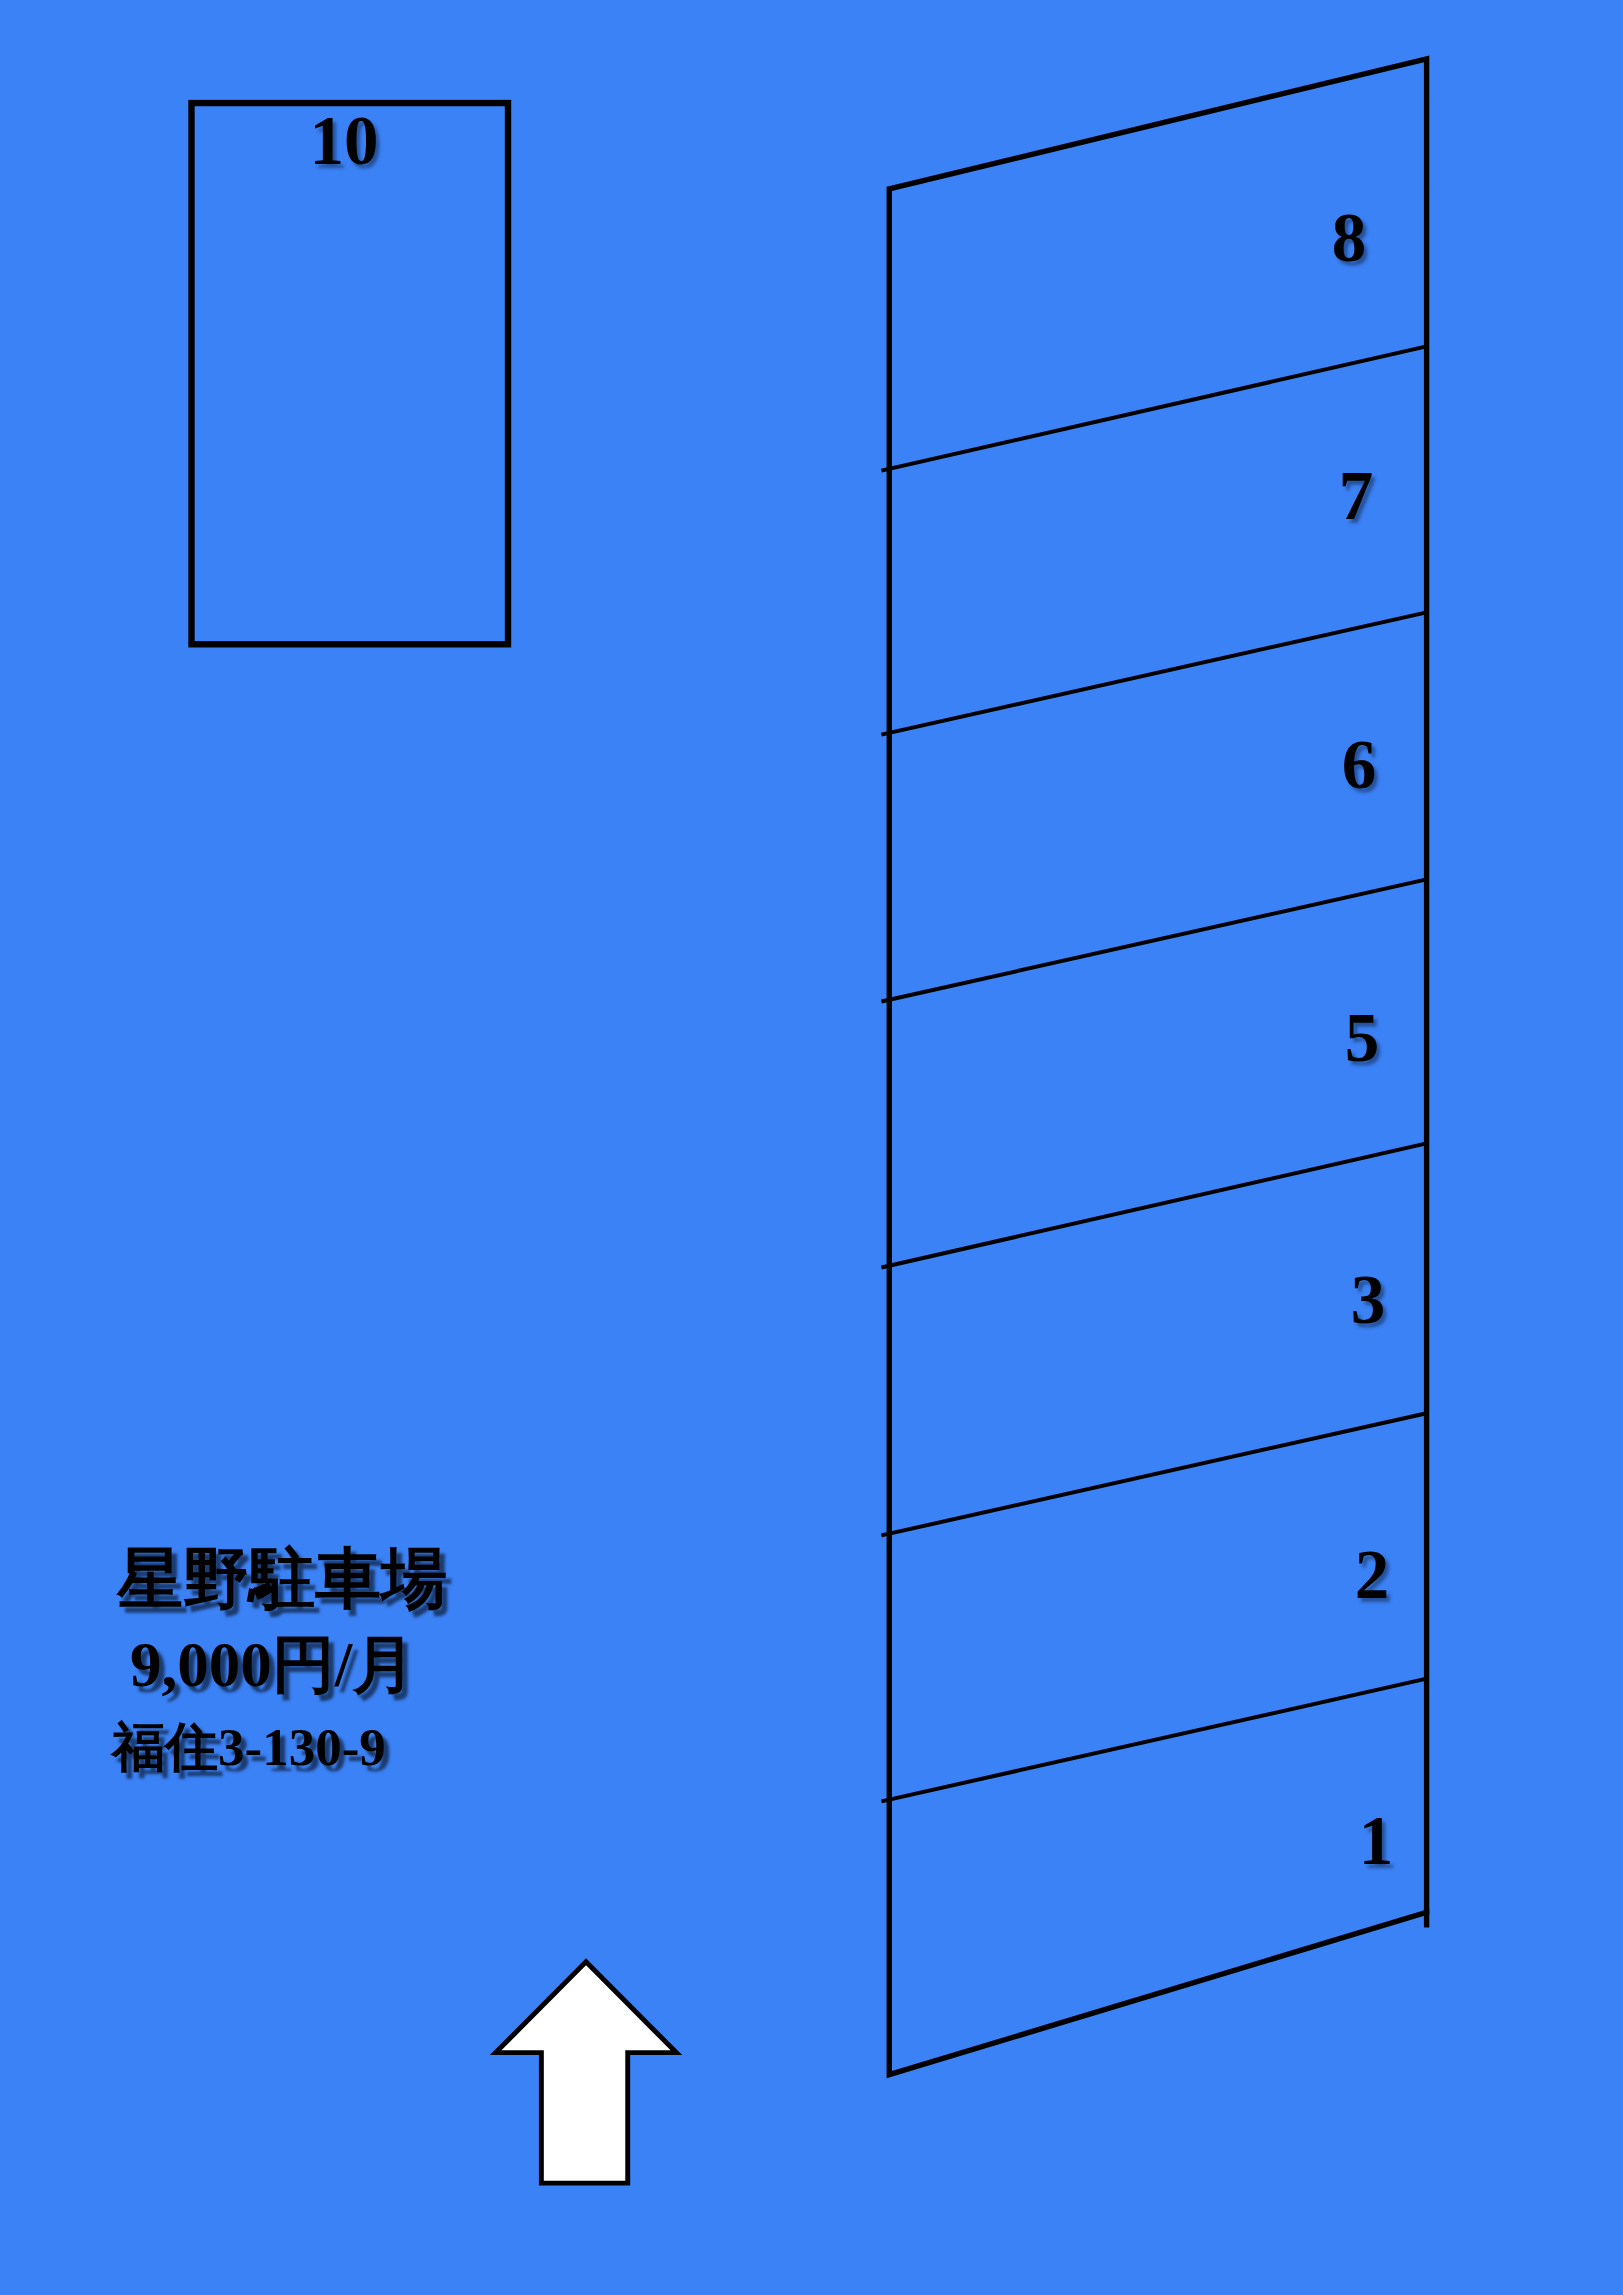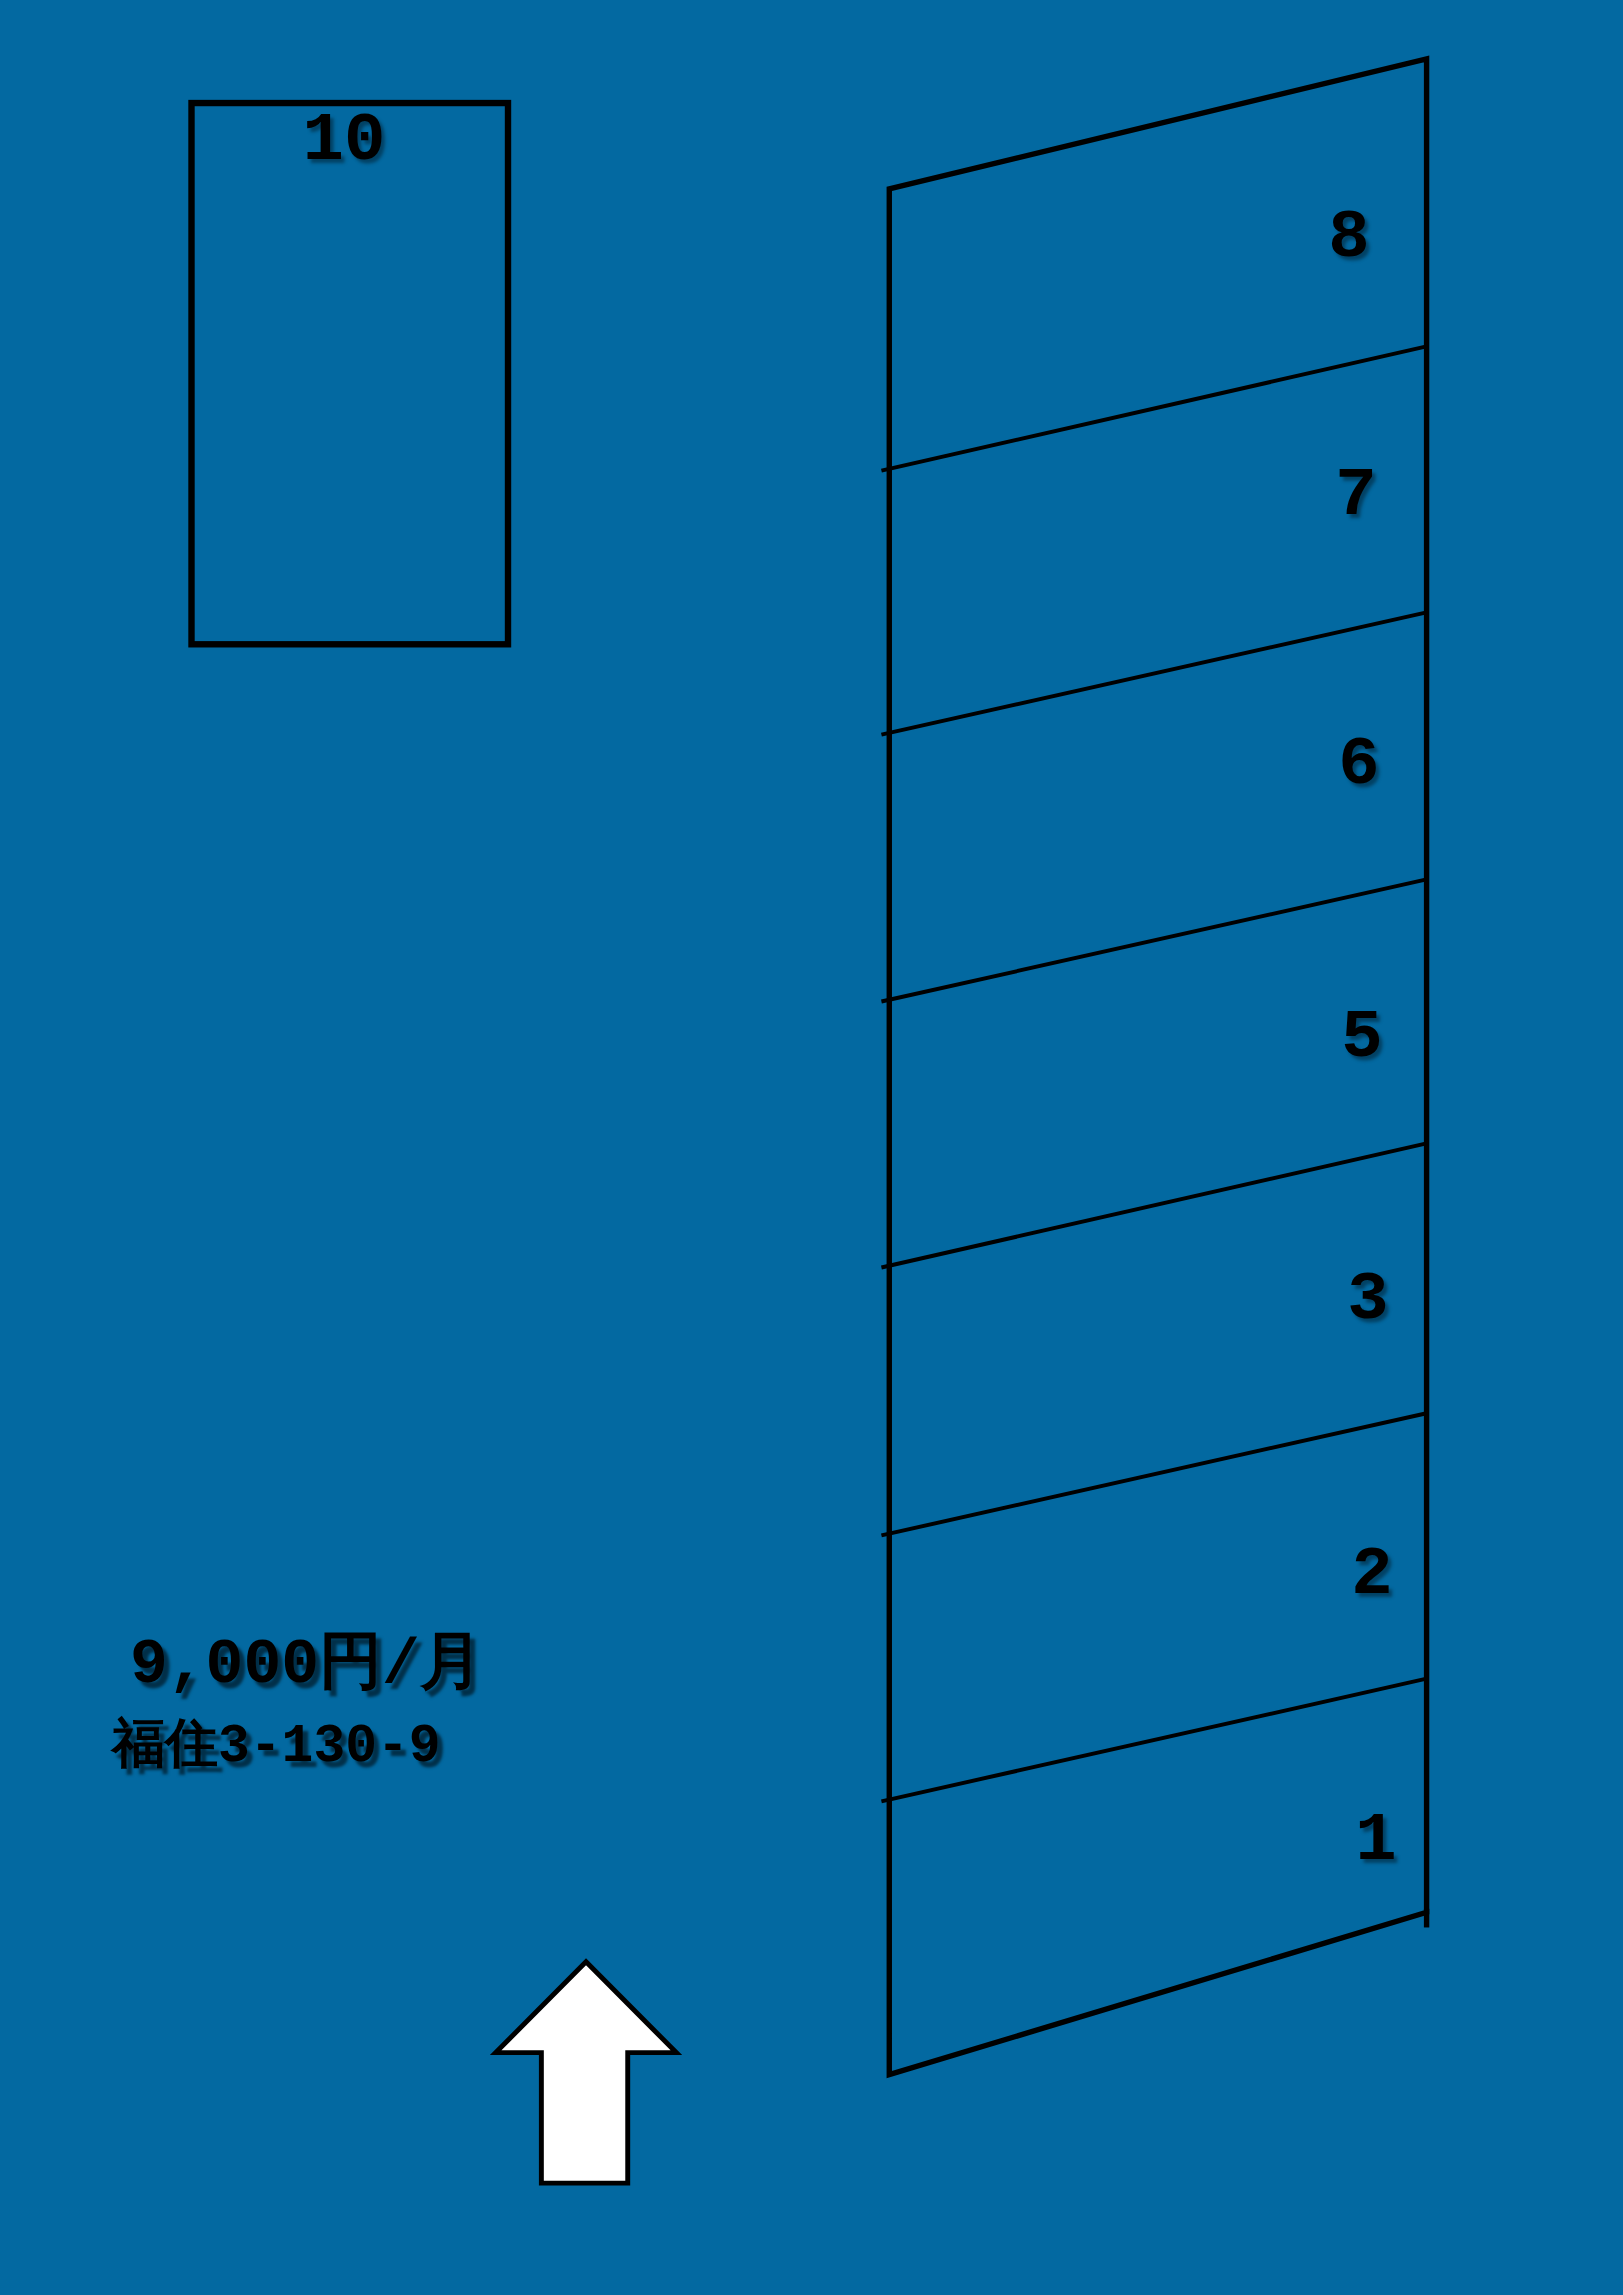--- a/index.html
+++ b/index.html
@@ -4,23 +4,23 @@
 <style>
   html, body {
     margin: 0;
     padding: 0;
     background: #ffffff;
   }
   .canvas {
     position: relative;
     width: 1623px;
     height: 2295px;
-    background: #0369a1;
+    background: #3b82f6;
     overflow: hidden;
-    font-family: Liberation Mono, monospace;
+    font-family: Liberation Serif, serif;
   }
   .shapes {
     position: absolute;
     left: 0;
     top: 0;
     width: 100%;
     height: 100%;
   }
   .label {
     position: absolute;
@@ -78,18 +78,19 @@
   <div class="label space-num" style="left:344px;  top:141px;">10</div>
 
   <div class="label space-num" style="left:1349px; top:238px;">8</div>
   <div class="label space-num" style="left:1356px; top:496px;">7</div>
   <div class="label space-num" style="left:1359px; top:765px;">6</div>
   <div class="label space-num" style="left:1362px; top:1038px;">5</div>
   <div class="label space-num" style="left:1368px; top:1300px;">3</div>
   <div class="label space-num" style="left:1372px; top:1575px;">2</div>
   <div class="label space-num" style="left:1376px; top:1841px;">1</div>
 
+  <div class="info-line lot-name" style="left:117px; top:1579px;">星野駐車場</div>
   <div class="info-line lot-price" style="left:130px; top:1665px;">9,000円/月</div>
   <div class="info-line lot-address" style="left:112px; top:1747px;">福住3-130-9</div>
 
 
 </div>
 
 
 </body></html>

